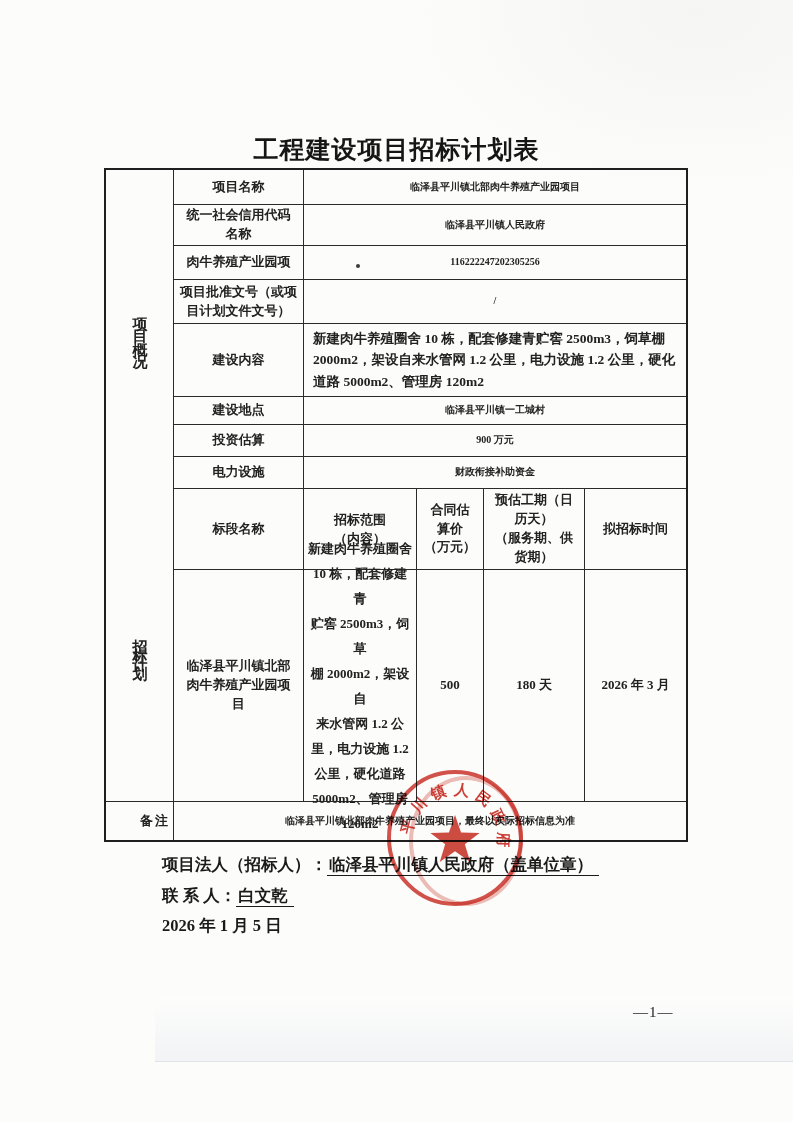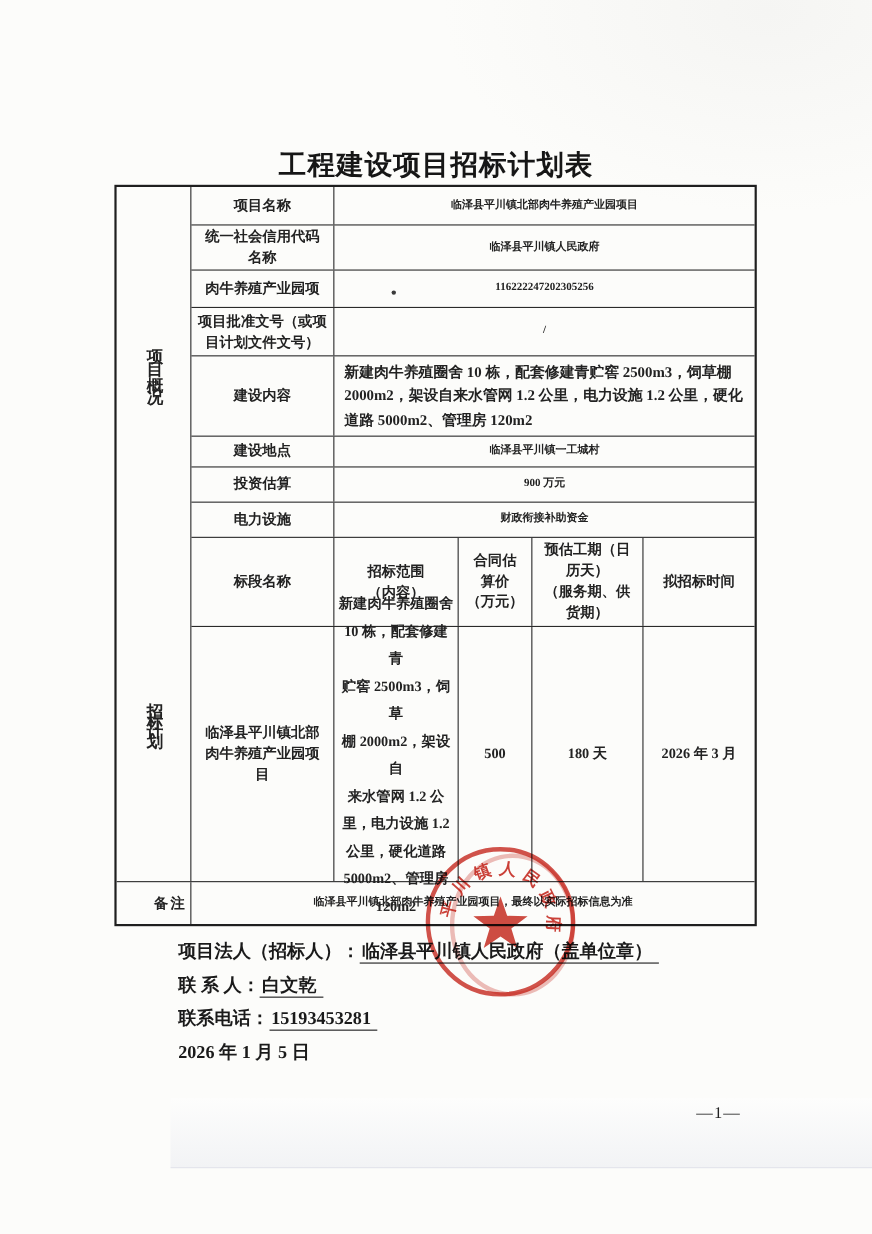--- a/index.html
+++ b/index.html
@@ -172,21 +172,20 @@
 
     <div class="sec" style="border-top:1.5px solid #2a2a2a;">
       <div class="sec-label" style="font-size:13px; letter-spacing:2px;padding-left:31px;">备注</div>
       <div class="cell val" style="height:38px; flex:1; border-right:none;">临泽县平川镇北部肉牛养殖产业园项目，最终以实际招标信息为准</div>
     </div>
   </div>
 
   <div class="footer">
     <div><span>项目法人（招标人）：</span><span class="uline">临泽县平川镇人民政府（盖单位章）</span></div>
     <div><span>联 系 人：</span><span class="uline">白文乾</span></div>
-    <div><span>联系电话：</span><span class="uline">15193453281</span></div>
     <div>2026 年 1 月 5 日</div>
   </div>
 
   <div class="stamp">
     <div class="ring ghost"></div>
     <div class="ring"></div>
     <svg class="star" width="74" height="74" viewBox="0 0 100 100">
       <polygon points="50,15 58.2,38.7 83.3,39.2 63.3,54.3 70.6,78.3 50,64 29.4,78.3 36.7,54.3 16.7,39.2 41.8,38.7" fill="rgba(198,38,26,0.82)"></polygon>
     </svg>
     <div class="arc-wrap">

